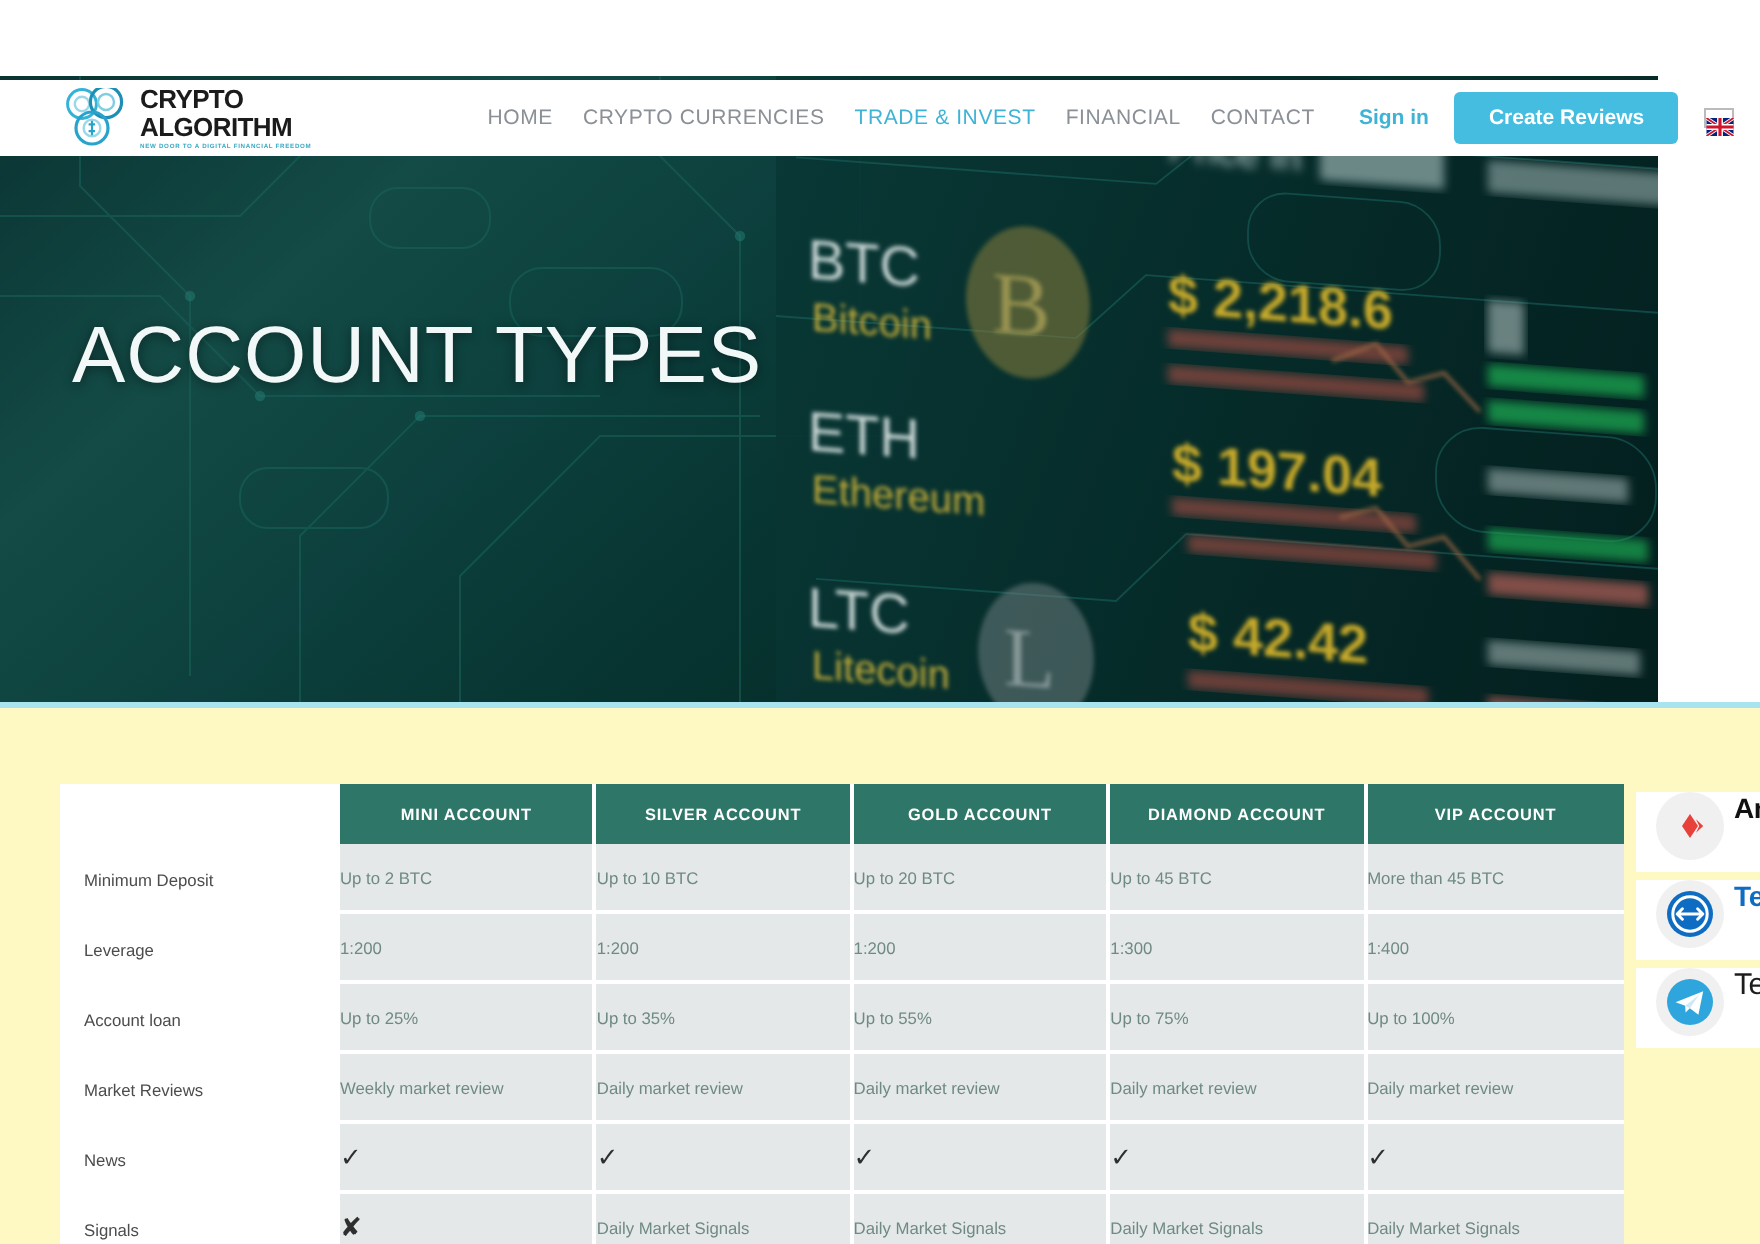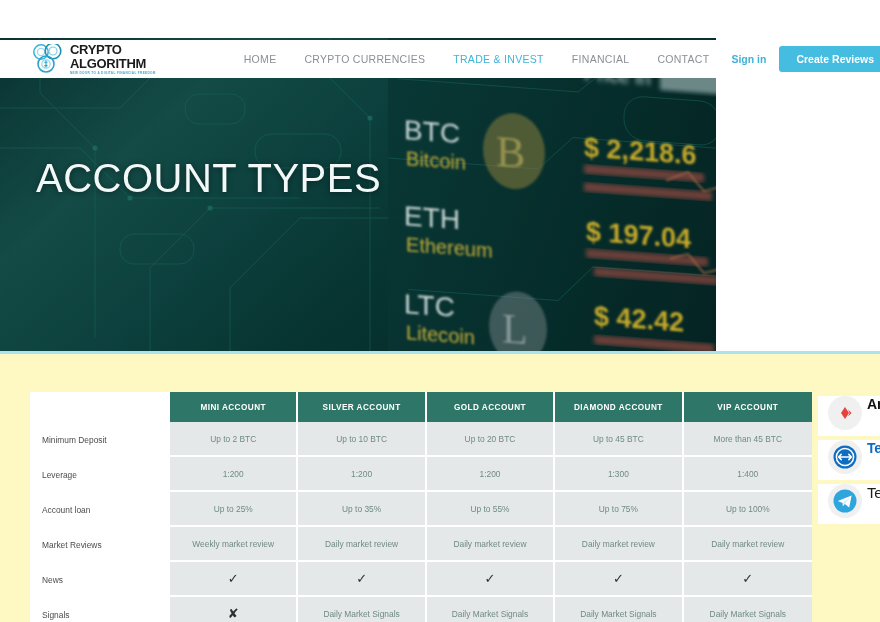--- a/index.html
+++ b/index.html
@@ -27,21 +27,21 @@
     font-weight: bold; color: #1b1b1b;
     letter-spacing: -0.3px;
   }
   .logo-line1 { font-size: 13px; }
   .logo-line2 { font-size: 13px; margin-top: 1px; }
   .logo-tag {
     font-size: 3.1px; color: #3aa9c4; letter-spacing: 0.35px;
     margin-top: 1.5px; white-space: nowrap; font-weight: bold;
   }
 
-  .nav-links { display: flex; align-items: center; margin-left: 88px; gap: 28px; }
+  .nav-links { display: flex; align-items: center; margin-left: 88px; gap: 15px; }
   .nav-link {
     font-size: 10.5px; color: #8a9096; letter-spacing: 0.3px;
     text-decoration: none; white-space: nowrap; cursor: pointer;
   }
   .nav-link.active { color: #3fb3d6; }
   .nav-right { display: flex; align-items: center; margin-left: 22px; gap: 13px; }
   .signin {
     font-size: 10.5px; color: #3fb3d6; font-weight: bold;
     text-decoration: none; white-space: nowrap; cursor: pointer;
   }
@@ -52,21 +52,21 @@
     padding: 7px 17px; cursor: pointer; white-space: nowrap;
   }
   .flag-icon {
     width: 15px; height: 10px; flex: none; cursor: pointer;
     border: 0.5px solid #bbb;
   }
 
   
   .hero {
     position: absolute; top: 38px; left: 0;
-    width: 716px; height: 313px;
+    width: 829px; height: 313px;
     overflow: hidden;
     background: #0d3b3b;
   }
   .hero-photo { position: absolute; inset: 0; }
   .hero-title {
     position: absolute; left: 36px; top: 118px;
     font-size: 40px; color: #f2f7f7;
     letter-spacing: 0.5px; font-weight: normal;
     text-shadow: 0 1px 6px rgba(0,0,0,.45);
     z-index: 5;
@@ -102,21 +102,21 @@
   .plans th.plan:last-child { border-right: none; }
 
   .plans td.rowlabel {
     background: #ffffff; color: #4c4c4c;
     font-size: 8.4px; text-align: left;
     padding-left: 12px; vertical-align: middle;
     height: 35px;
   }
   .plans td.cell {
     background: #e5e8e9; color: #6f8a84;
-    font-size: 8.4px; text-align: center; vertical-align: middle;
+    font-size: 8.4px; text-align: left; vertical-align: middle;
     height: 35px;
     border-right: 2px solid #ffffff;
     border-bottom: 2px solid #ffffff;
   }
   .plans td.cell:last-child { border-right: none; }
   .plans td.cell.mark { color: #2f2f2f; font-size: 13px; }
 
   
   .widgets {
     position: absolute; right: 0; top: 396px;

